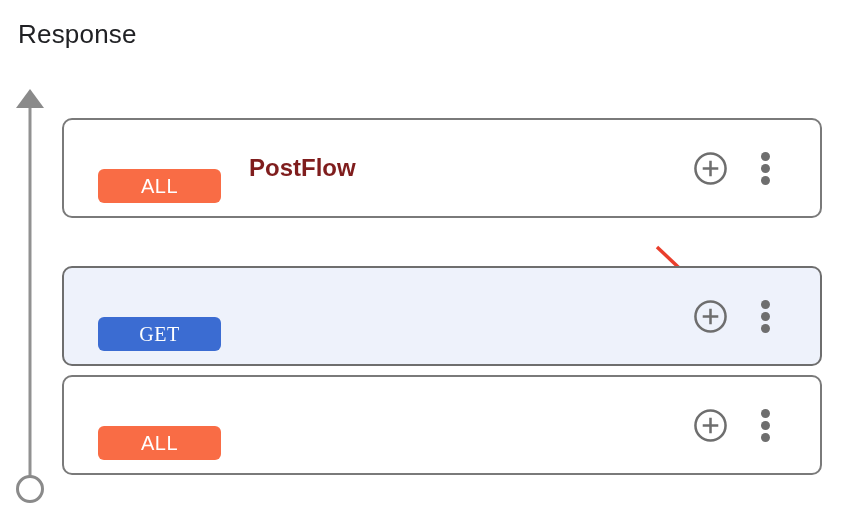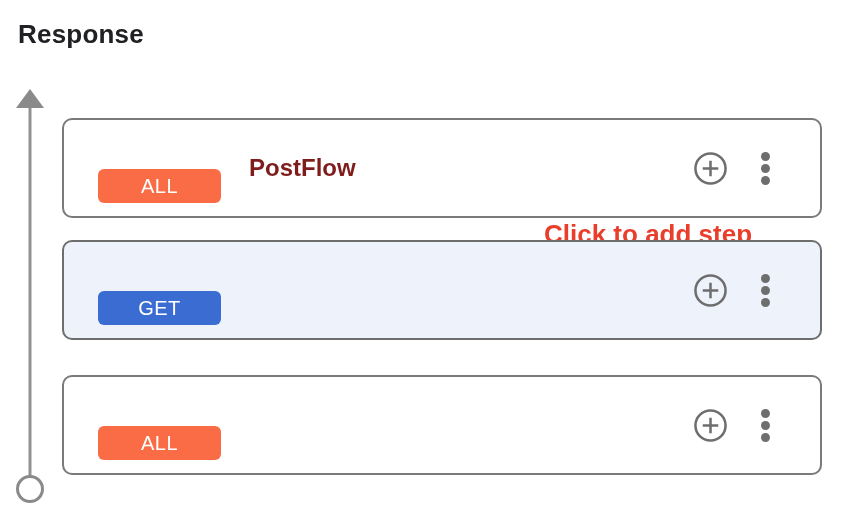--- a/index.html
+++ b/index.html
@@ -10,21 +10,21 @@
     background: #ffffff;
     overflow: hidden;
     font-family: "Liberation Sans", sans-serif;
   }
 
   .page-title {
     position: absolute;
     left: 18px;
     top: 19px;
     font-size: 26px;
-    font-weight: 700;
+    font-weight: 400;
     color: #202124;
     letter-spacing: 0.2px;
   }
 
   
   #overlay {
     position: absolute;
     left: 0; top: 0;
     width: 844px; height: 514px;
     pointer-events: none;
@@ -39,21 +39,21 @@
     border: 2px solid #7a7a7a;
     border-radius: 10px;
     background: #ffffff;
     display: flex;
     align-items: center;
     box-sizing: content-box;
     cursor: pointer;
   }
   .flow-card.highlighted { background: #eef2fb; border-color: #6e6e6e; }
   .card-1 { top: 118px; }
-  .card-2 { top: 240px; }
+  .card-2 { top: 266px; font-family: Liberation Serif, serif; }
   .card-3 { top: 375px; }
 
   .method-badge {
     margin-left: 34px;
     width: 123px;
     height: 34px;
     border-radius: 6px;
     display: flex;
     align-items: center;
     justify-content: center;
@@ -132,21 +132,20 @@
       <button class="icon-btn">
         <svg width="9" height="33" viewBox="0 0 9 33">
           <circle cx="4.5" cy="4.5" r="4.5" fill="currentColor"></circle>
           <circle cx="4.5" cy="16.5" r="4.5" fill="currentColor"></circle>
           <circle cx="4.5" cy="28.5" r="4.5" fill="currentColor"></circle>
         </svg>
       </button>
     </div>
   </div>
 
-  <div class="annotation-label">Click to add step</div>
 
   <div class="flow-card card-2 highlighted">
     <div class="method-badge" style="background-color: rgb(59, 108, 210);">GET</div>
     <div class="icon-group">
       <button class="icon-btn">
         <svg width="35" height="35" viewBox="0 0 36 36">
           <circle cx="18" cy="18" r="15.5" fill="none" stroke="currentColor" stroke-width="2.6"></circle>
           <path d="M18 10 V26 M10 18 H26" stroke="currentColor" stroke-width="2.6" fill="none"></path>
         </svg>
       </button>

